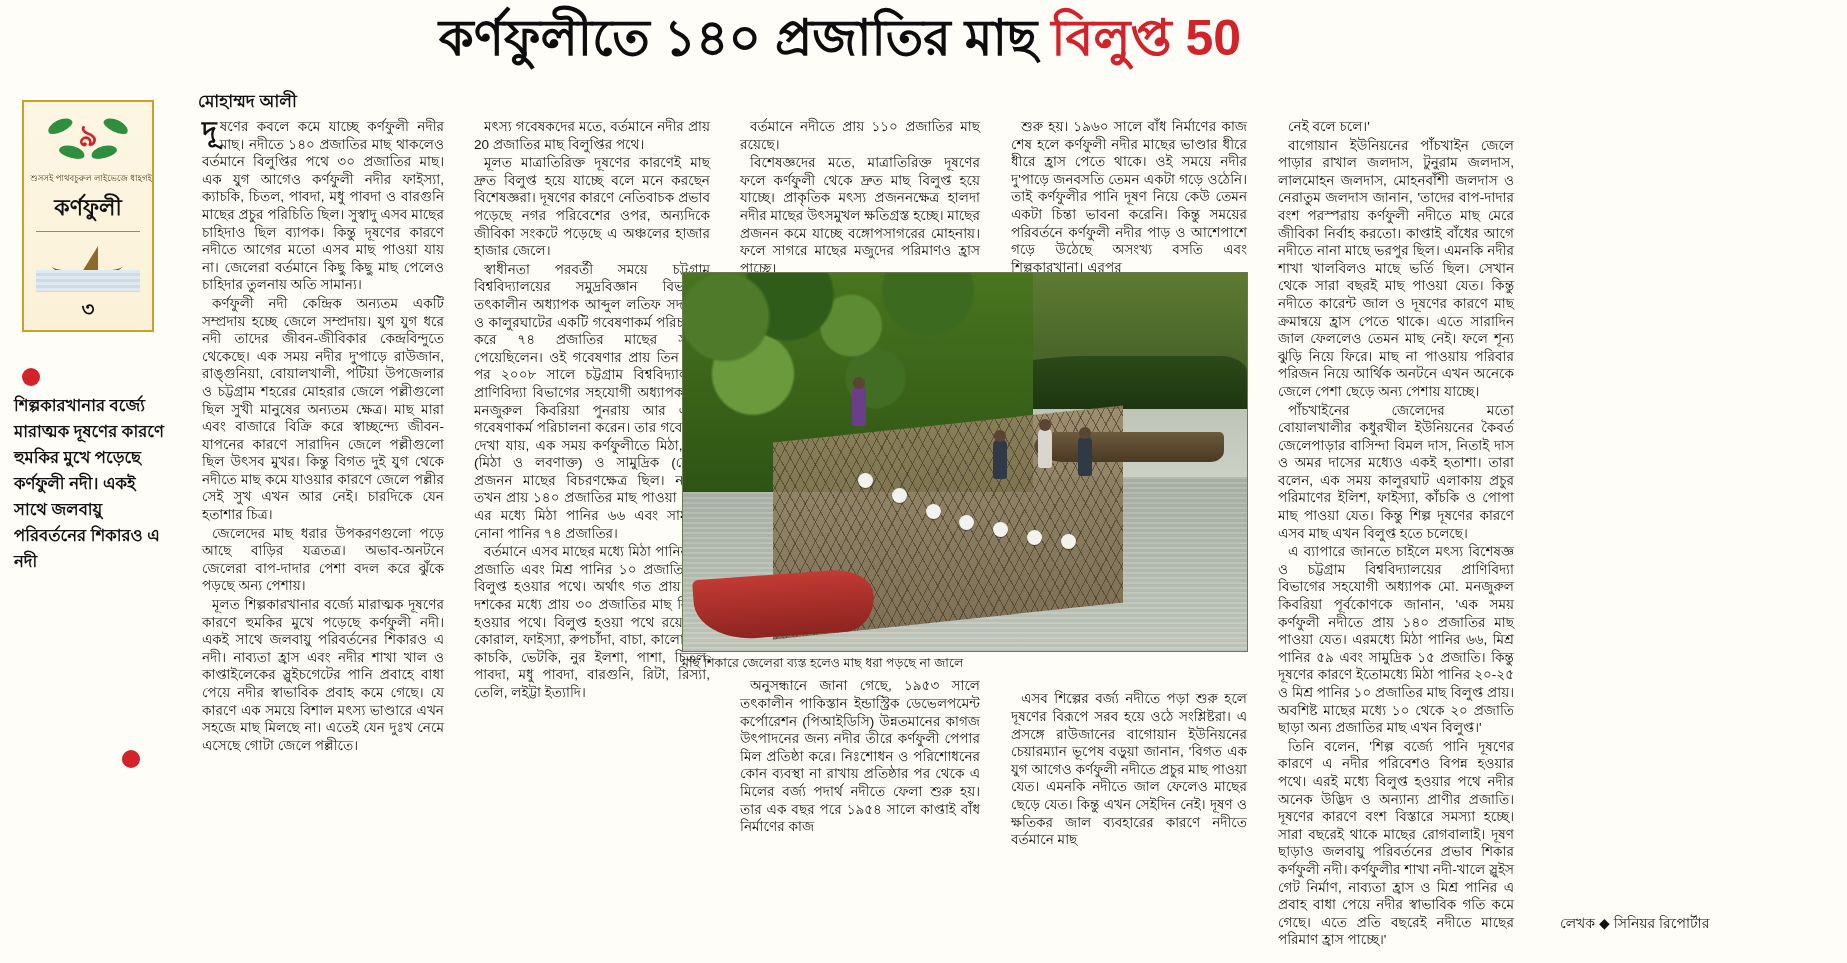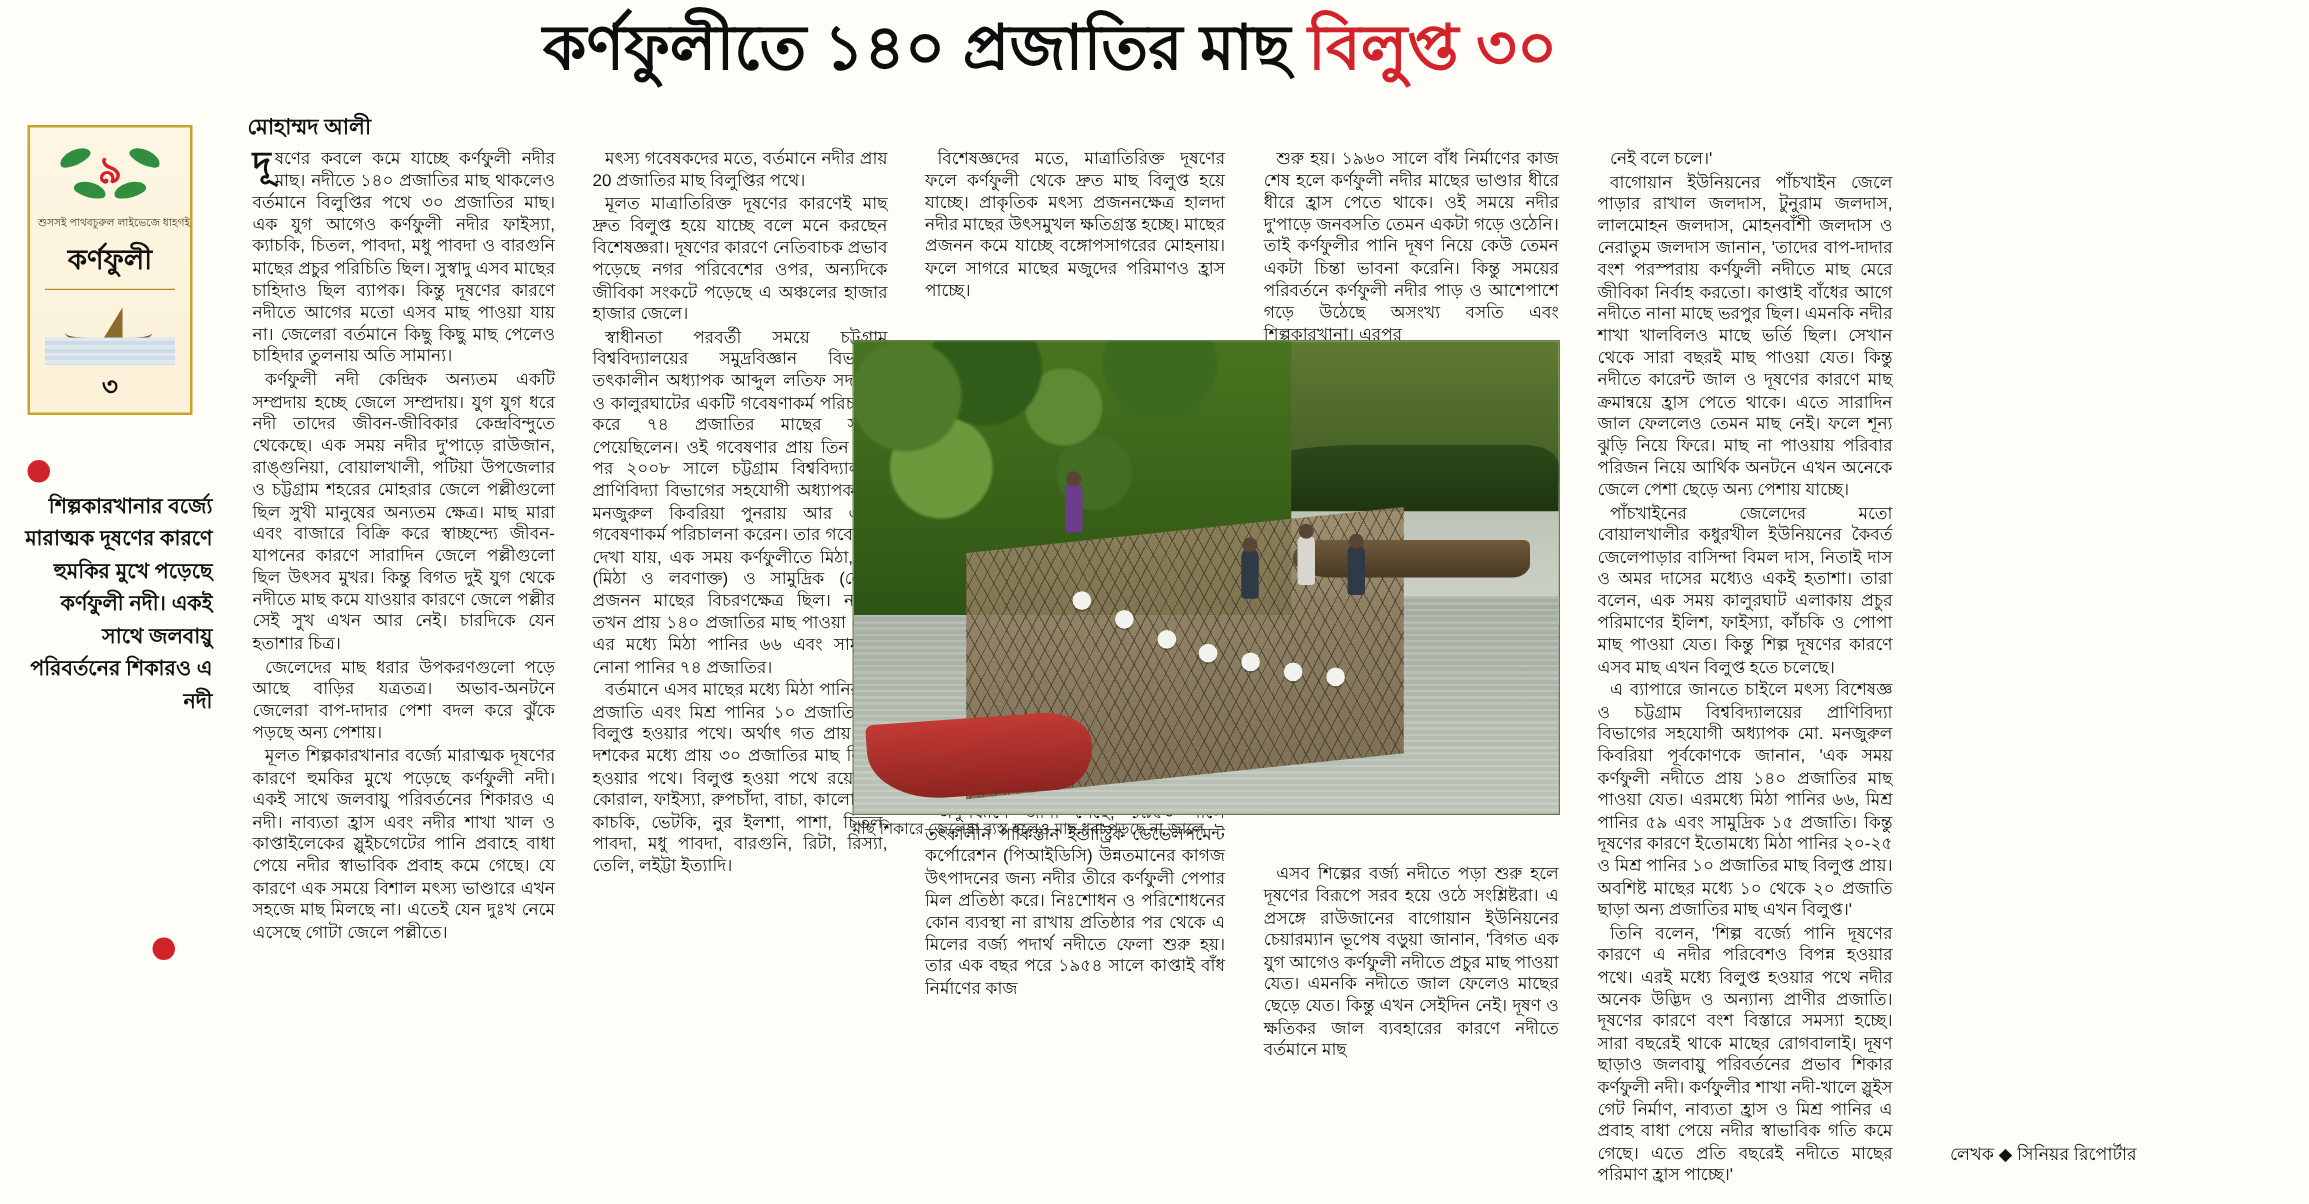--- a/index.html
+++ b/index.html
@@ -166,21 +166,21 @@
     background: #d2232a;
   }
   .pull-dot.top { left: 12px; top: 268px; }
   .pull-dot.bottom { left: 112px; top: 650px; }
 
   .pullquote {
     position: absolute;
     left: 4px;
     top: 292px;
     width: 156px;
-    text-align: right;
+    text-align: left;
     font-family: "Liberation Sans", "DejaVu Sans", sans-serif;
     font-weight: bold;
     font-size: 16.5px;
     line-height: 26px;
     color: #111;
   }
 
   
   .col {
     position: absolute;
@@ -351,21 +351,21 @@
     font-size: 10px;
     color: #b9b2a4;
   }
 </style>
 </head>
 <body>
 
 <div class="page">
 
   <div class="headline">
-    <span>কর্ণফুলীতে ১৪০ প্রজাতির মাছ </span><span class="hl-red">বিলুপ্ত ৩০</span>
+    <span>কর্ণফুলীতে ১৪০ প্রজাতির মাছ </span><span class="hl-red">বিলুপ্ত 50</span>
   </div>
 
   <div class="byline">মোহাম্মদ আলী</div>
 
   <div class="rail">
     <div class="logo-box">
       <div class="logo-emblem">
         <span class="swirl">৯</span>
         <span class="leaf l1"></span>
         <span class="leaf l2"></span>
@@ -394,20 +394,21 @@
       <p>জেলেদের মাছ ধরার উপকরণগুলো পড়ে আছে বাড়ির যত্রতত্র। অভাব-অনটনে জেলেরা বাপ-দাদার পেশা বদল করে ঝুঁকে পড়ছে অন্য পেশায়।</p>
       <p>মূলত শিল্পকারখানার বর্জ্যে মারাত্মক দূষণের কারণে হুমকির মুখে পড়েছে কর্ণফুলী নদী। একই সাথে জলবায়ু পরিবর্তনের শিকারও এ নদী। নাব্যতা হ্রাস এবং নদীর শাখা খাল ও কাপ্তাইলেকের স্লুইচগেটের পানি প্রবাহে বাধা পেয়ে নদীর স্বাভাবিক প্রবাহ কমে গেছে। যে কারণে এক সময়ে বিশাল মৎস্য ভাণ্ডারে এখন সহজে মাছ মিলছে না। এতেই যেন দুঃখ নেমে এসেছে গোটা জেলে পল্লীতে।</p>
     </div>
   <div class="col" id="col2">
       <p>মৎস্য গবেষকদের মতে, বর্তমানে নদীর প্রায় 20 প্রজাতির মাছ বিলুপ্তির পথে।</p>
       <p>মূলত মাত্রাতিরিক্ত দূষণের কারণেই মাছ দ্রুত বিলুপ্ত হয়ে যাচ্ছে বলে মনে করছেন বিশেষজ্ঞরা। দূষণের কারণে নেতিবাচক প্রভাব পড়েছে নগর পরিবেশের ওপর, অন্যদিকে জীবিকা সংকটে পড়েছে এ অঞ্চলের হাজার হাজার জেলে।</p>
       <p>স্বাধীনতা পরবর্তী সময়ে চট্টগ্রাম বিশ্ববিদ্যালয়ের সমুদ্রবিজ্ঞান বিভাগের তৎকালীন অধ্যাপক আব্দুল লতিফ সদরঘাট ও কালুরঘাটের একটি গবেষণাকর্ম পরিচালনা করে ৭৪ প্রজাতির মাছের সন্ধান পেয়েছিলেন। ওই গবেষণার প্রায় তিন দশক পর ২০০৮ সালে চট্টগ্রাম বিশ্ববিদ্যালয়ের প্রাণিবিদ্যা বিভাগের সহযোগী অধ্যাপক মো. মনজুরুল কিবরিয়া পুনরায় আর একটি গবেষণাকর্ম পরিচালনা করেন। তার গবেষণায় দেখা যায়, এক সময় কর্ণফুলীতে মিঠা, মিশ্র (মিঠা ও লবণাক্ত) ও সামুদ্রিক (নোনা) প্রজনন মাছের বিচরণক্ষেত্র ছিল। নদীতে তখন প্রায় ১৪০ প্রজাতির মাছ পাওয়া যেত। এর মধ্যে মিঠা পানির ৬৬ এবং সামুদ্রিক নোনা পানির ৭৪ প্রজাতির।</p>
       <p>বর্তমানে এসব মাছের মধ্যে মিঠা পানির ২০ প্রজাতি এবং মিশ্র পানির ১০ প্রজাতি মাছ বিলুপ্ত হওয়ার পথে। অর্থাৎ গত প্রায় তিন দশকের মধ্যে প্রায় ৩০ প্রজাতির মাছ বিলুপ্ত হওয়ার পথে। বিলুপ্ত হওয়া পথে রয়েছে—কোরাল, ফাইস্যা, রুপচাঁদা, বাচা, কালোচাঁদা, কাচকি, ভেটকি, নুর ইলশা, পাশা, চিতল, পাবদা, মধু পাবদা, বারগুনি, রিটা, রিস্যা, তেলি, লইট্টা ইত্যাদি।</p>
     </div>
   <div class="col" id="col3">
+      <p>বর্তমানে নদীতে প্রায় ১১০ প্রজাতির মাছ রয়েছে।</p>
       <p>বিশেষজ্ঞদের মতে, মাত্রাতিরিক্ত দূষণের ফলে কর্ণফুলী থেকে দ্রুত মাছ বিলুপ্ত হয়ে যাচ্ছে। প্রাকৃতিক মৎস্য প্রজননক্ষেত্র হালদা নদীর মাছের উৎসমুখল ক্ষতিগ্রস্ত হচ্ছে। মাছের প্রজনন কমে যাচ্ছে বঙ্গোপসাগরের মোহনায়। ফলে সাগরে মাছের মজুদের পরিমাণও হ্রাস পাচ্ছে।</p>
       <p style="margin-top: 400px;">অনুসন্ধানে জানা গেছে, ১৯৫৩ সালে তৎকালীন পাকিস্তান ইন্ডাস্ট্রিক ডেভেলপমেন্ট কর্পোরেশন (পিআইডিসি) উন্নতমানের কাগজ উৎপাদনের জন্য নদীর তীরে কর্ণফুলী পেপার মিল প্রতিষ্ঠা করে। নিঃশোধন ও পরিশোধনের কোন ব্যবস্থা না রাখায় প্রতিষ্ঠার পর থেকে এ মিলের বর্জ্য পদার্থ নদীতে ফেলা শুরু হয়। তার এক বছর পরে ১৯৫৪ সালে কাপ্তাই বাঁধ নির্মাণের কাজ</p>
     </div>
   <div class="col" id="col4">
       <p>শুরু হয়। ১৯৬০ সালে বাঁধ নির্মাণের কাজ শেষ হলে কর্ণফুলী নদীর মাছের ভাণ্ডার ধীরে ধীরে হ্রাস পেতে থাকে। ওই সময়ে নদীর দু'পাড়ে জনবসতি তেমন একটা গড়ে ওঠেনি। তাই কর্ণফুলীর পানি দূষণ নিয়ে কেউ তেমন একটা চিন্তা ভাবনা করেনি। কিন্তু সময়ের পরিবর্তনে কর্ণফুলী নদীর পাড় ও আশেপাশে গড়ে উঠেছে অসংখ্য বসতি এবং শিল্পকারখানা। এরপর</p>
       <p style="margin-top: 414px;">এসব শিল্পের বর্জ্য নদীতে পড়া শুরু হলে দূষণের বিরূপে সরব হয়ে ওঠে সংশ্লিষ্টরা। এ প্রসঙ্গে রাউজানের বাগোয়ান ইউনিয়নের চেয়ারম্যান ভূপেষ বড়ুয়া জানান, 'বিগত এক যুগ আগেও কর্ণফুলী নদীতে প্রচুর মাছ পাওয়া যেত। এমনকি নদীতে জাল ফেলেও মাছের ছেড়ে যেত। কিন্তু এখন সেইদিন নেই। দূষণ ও ক্ষতিকর জাল ব্যবহারের কারণে নদীতে বর্তমানে মাছ</p>
     </div>
   <div class="col" id="col5">
       <p>নেই বলে চলে।'</p>
       <p>বাগোয়ান ইউনিয়নের পাঁচখাইন জেলে পাড়ার রাখাল জলদাস, টুনুরাম জলদাস, লালমোহন জলদাস, মোহনবাঁশী জলদাস ও নেরাতুম জলদাস জানান, 'তাদের বাপ-দাদার বংশ পরস্পরায় কর্ণফুলী নদীতে মাছ মেরে জীবিকা নির্বাহ করতো। কাপ্তাই বাঁধের আগে নদীতে নানা মাছে ভরপুর ছিল। এমনকি নদীর শাখা খালবিলও মাছে ভর্তি ছিল। সেখান থেকে সারা বছরই মাছ পাওয়া যেত। কিন্তু নদীতে কারেন্ট জাল ও দূষণের কারণে মাছ ক্রমান্বয়ে হ্রাস পেতে থাকে। এতে সারাদিন জাল ফেললেও তেমন মাছ নেই। ফলে শূন্য ঝুড়ি নিয়ে ফিরে। মাছ না পাওয়ায় পরিবার পরিজন নিয়ে আর্থিক অনটনে এখন অনেকে জেলে পেশা ছেড়ে অন্য পেশায় যাচ্ছে।</p>

